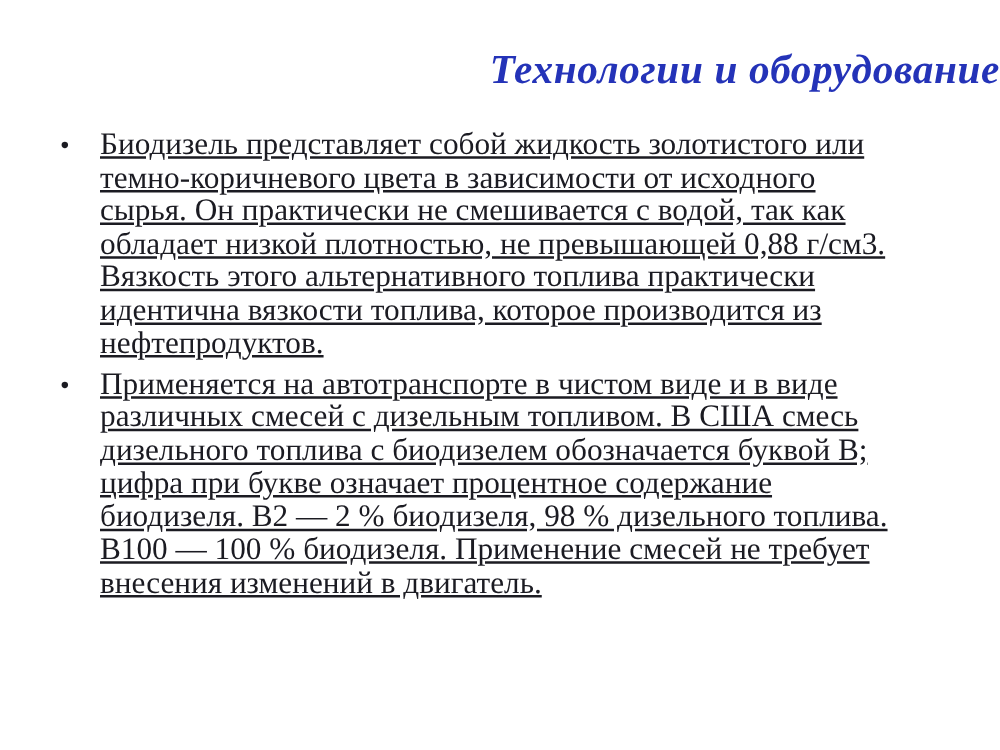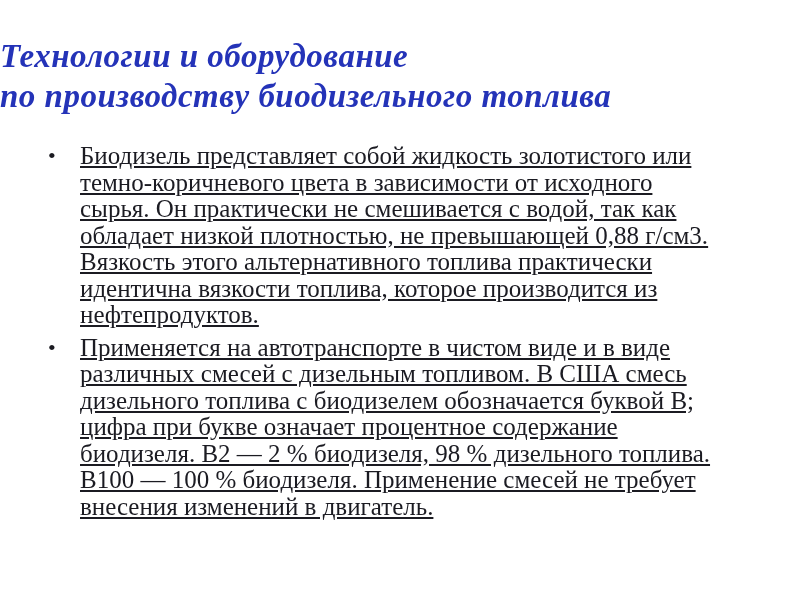--- a/index.html
+++ b/index.html
@@ -14,21 +14,21 @@
   .slide {
     position: relative;
     width: 800px;
     height: 600px;
     background: #ffffff;
     box-sizing: border-box;
   }
   .title {
     margin: 0;
     padding-top: 36px;
-    text-align: left;
+    text-align: right;
     font-size: 33px;
     line-height: 40px;
     font-weight: bold;
     font-style: italic;
     color: #2433b8;
     letter-spacing: 0.5px;
   }
   .title-line { display: block; }
   .bullets {
     list-style: none;
@@ -55,21 +55,20 @@
     flex: 1;
     text-decoration: underline;
   }
 </style>
 </head>
 <body>
 
 <div class="slide">
   <h1 class="title">
     <span class="title-line">Технологии и оборудование</span>
-    <span class="title-line">по производству биодизельного топлива</span>
   </h1>
   <ul class="bullets" id="bullet-list">
       <li class="bullet-item">
         <span class="marker">•</span>
         <span class="bullet-text">Биодизель представляет собой жидкость золотистого или
 темно-коричневого цвета в зависимости от исходного
 сырья. Он практически не смешивается с водой, так как
 обладает низкой плотностью, не превышающей 0,88 г/см3.
 Вязкость этого альтернативного топлива практически
 идентична вязкости топлива, которое производится из

